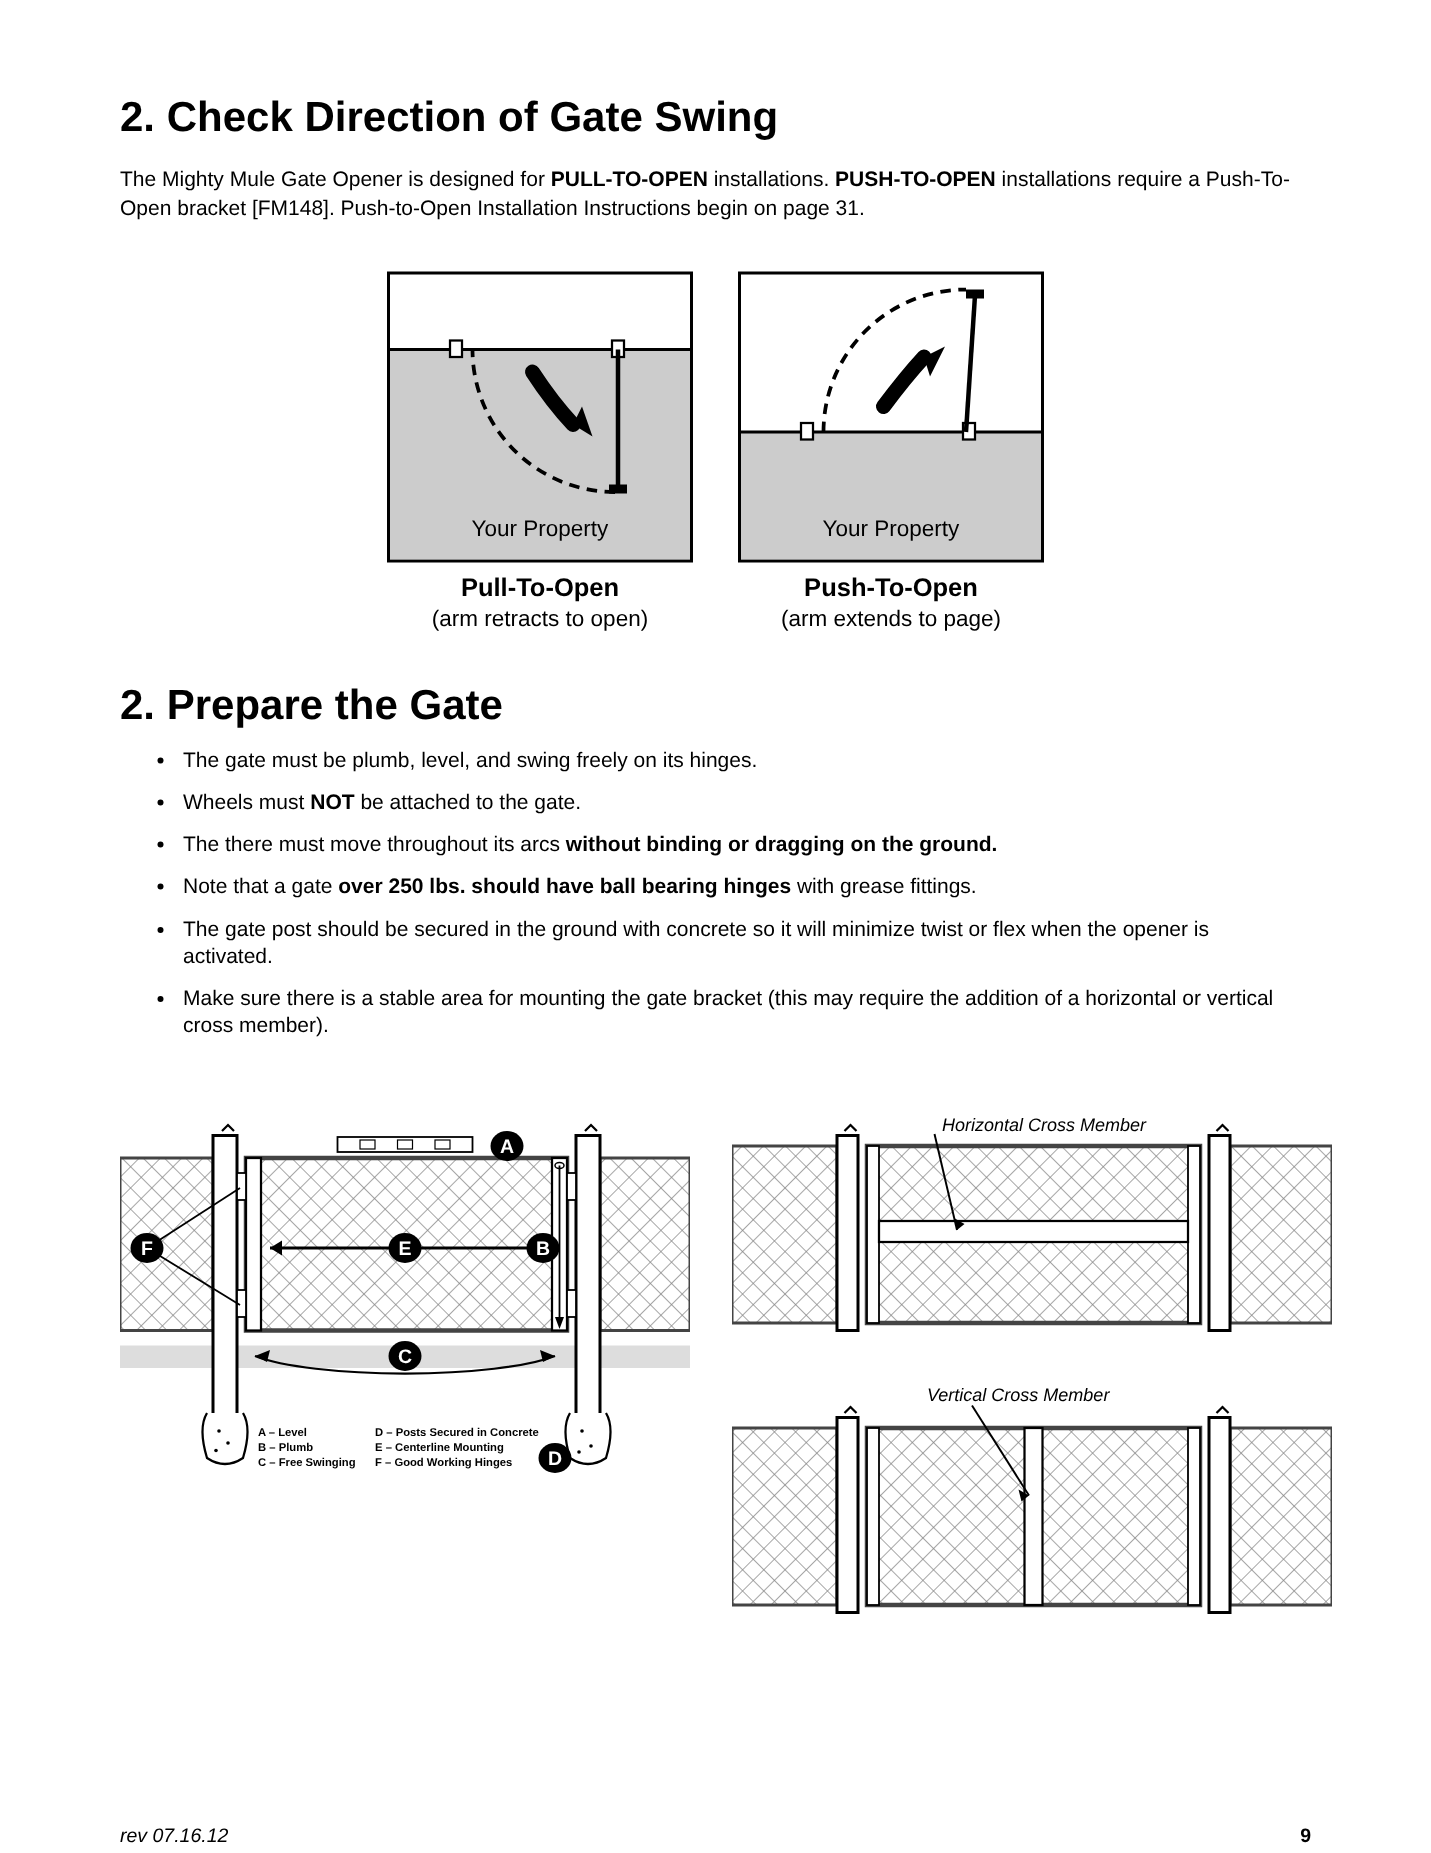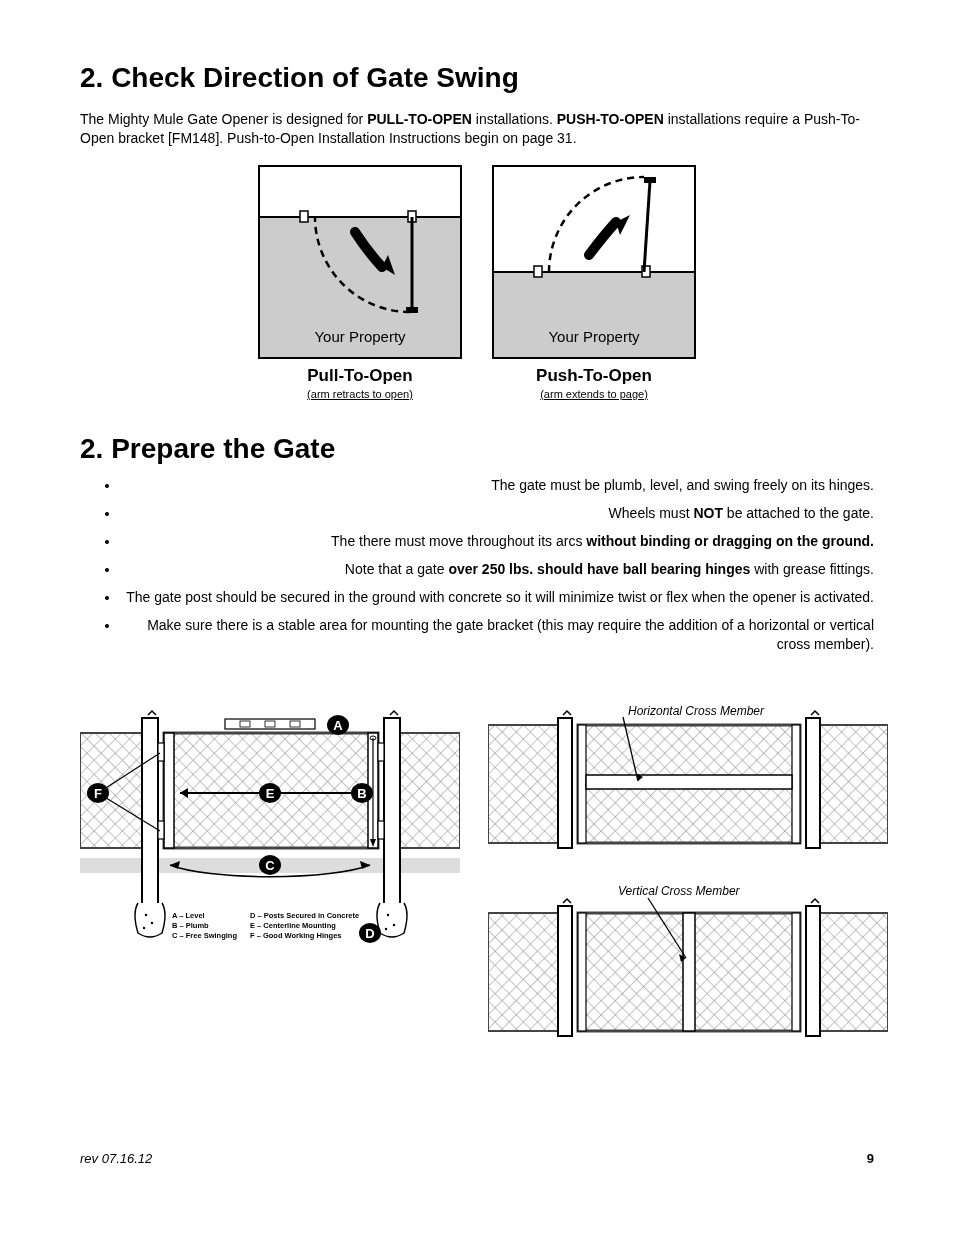--- a/index.html
+++ b/index.html
@@ -29,62 +29,61 @@
   }
   .diagram-col {
     text-align: center;
   }
   .diagram-box {
     border: 2px solid #000;
     width: 200px;
     height: 190px;
     position: relative;
     overflow: hidden;
+    margin-top: 16px;
   }
   .property-label {
     position: absolute;
     bottom: 10px;
     width: 100%;
     text-align: center;
     font-size: 15px;
   }
   .diagram-title {
     font-weight: bold;
     font-size: 17px;
     margin-top: 6px;
   }
   .diagram-sub {
-    font-size: 11px;
-    text-decoration: underline;
+    font-size: 15px;
   }
   ul.prep-list {
-    margin: 8px 0 0 40px;
+    margin: 8px 15px 0 40px;
     padding: 0;
-    text-align: right;
   }
   ul.prep-list li {
     margin-bottom: 10px;
     padding-left: 2px;
   }
   .gate-diagrams {
     display: flex;
     gap: 28px;
     margin-top: 50px;
     align-items: flex-start;
   }
   .left-diag {
     flex: 1;
   }
   .right-diag {
     flex: 1;
   }
   .footer {
     display: flex;
     justify-content: space-between;
-    margin-top: 84px;
+    margin-top: 110px;
     font-size: 13px;
   }
   .footer .rev { font-style: italic; }
   .footer .page { font-weight: bold; }
   svg text { font-family: Arial, Helvetica, sans-serif; }
   .badge {
     fill: #000;
   }
   .badge-text {
     fill: #fff;

